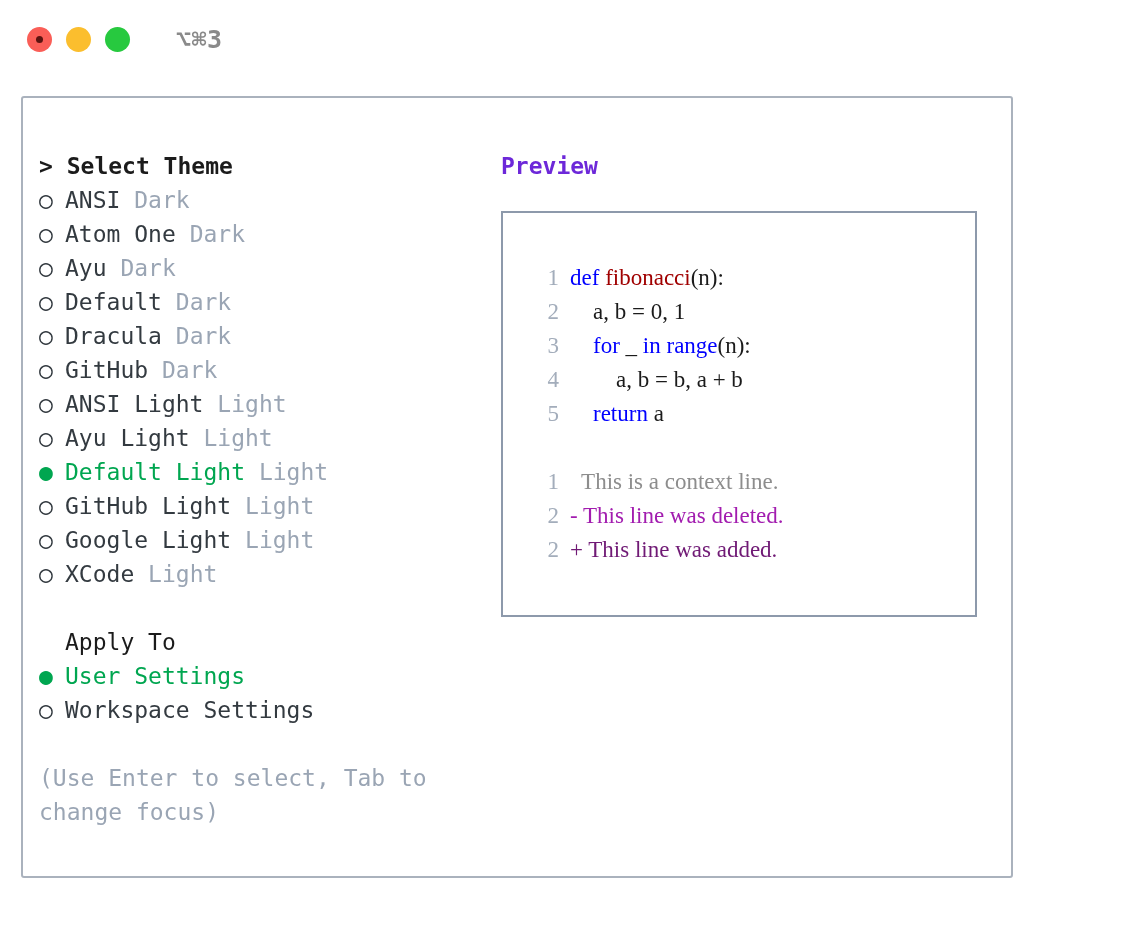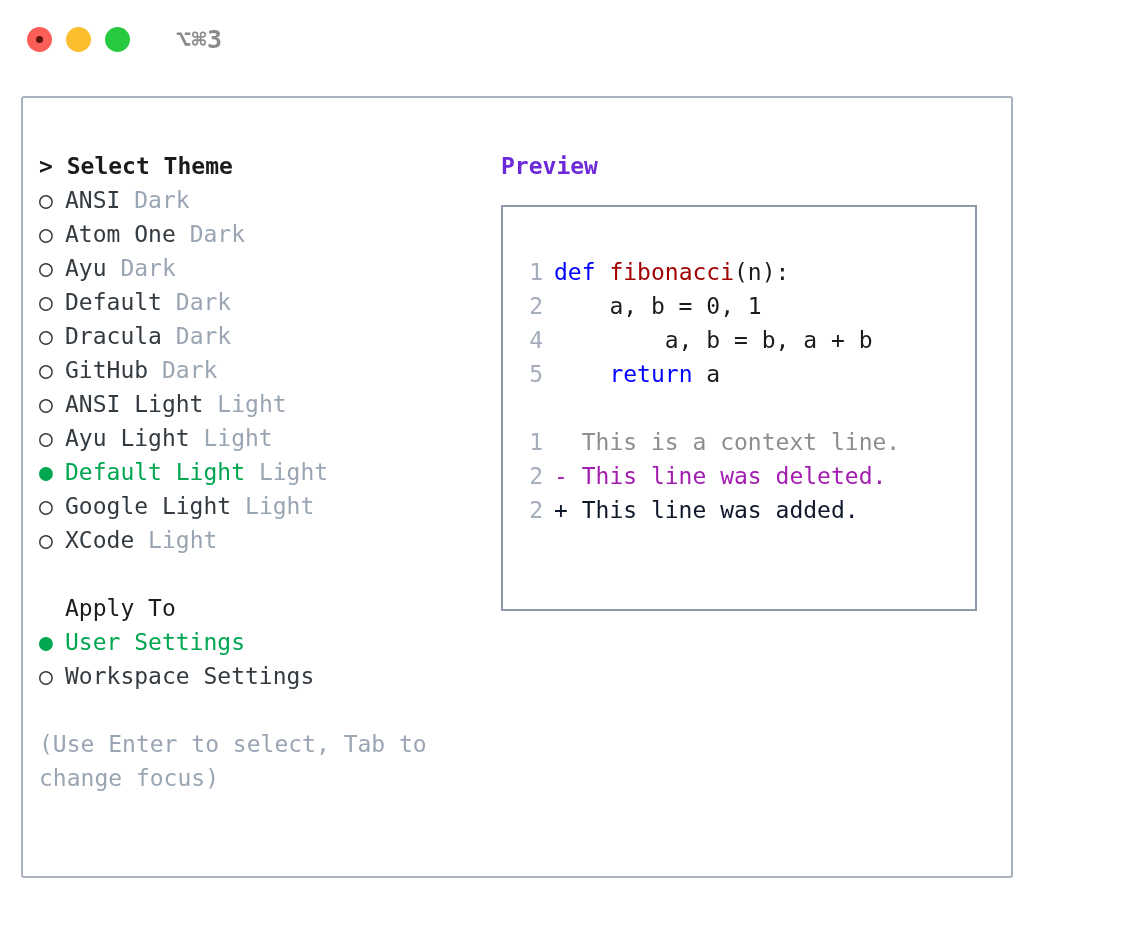--- a/index.html
+++ b/index.html
@@ -151,27 +151,28 @@
   }
   .preview-title {
     font-size: 23px;
     font-weight: bold;
     color: #6d28d9;
     line-height: 34px;
     white-space: pre;
   }
 
   .preview-box {
-    margin-top: 22px;
+    margin-top: 28px;
     width: 476px;
     height: 406px;
     border: 2px solid #8d99ab;
     box-sizing: border-box;
     background: #ffffff;
-    padding: 48px 0 0 14px;
+    padding: 48px 0 0 30px;
+    font-family: Liberation Serif, serif;
   }
 
   .code-line {
     font-size: 23px;
     line-height: 34px;
     white-space: pre;
     color: #1b1b1b;
   }
   .ln {
     display: inline-block;
@@ -180,21 +181,21 @@
     color: #a3adbb;
     margin-right: 11px;
   }
   .kw  { color: #0000ff; }
   .fn  { color: #a00000; }
   .pl  { color: #1b1b1b; }
 
   .diff-gap { height: 34px; }
   .diff-ctx { color: #8d8d8d; }
   .diff-del { color: #a21caf; }
-  .diff-add { color: #0f172a; }
+  .diff-add { color: #701a75; }
 </style>
 </head>
 <body>
 
 <div class="window">
 
   <div class="titlebar">
     <div class="traffic">
       <span class="dot red"></span>
       <span class="dot yellow"></span>
@@ -213,20 +214,21 @@
         <div id="theme-items">
             <div class="opt-row"><span class="marker">○</span><span class="label">ANSI</span><span> </span><span class="badge">Dark</span></div>
             <div class="opt-row"><span class="marker">○</span><span class="label">Atom One</span><span> </span><span class="badge">Dark</span></div>
             <div class="opt-row"><span class="marker">○</span><span class="label">Ayu</span><span> </span><span class="badge">Dark</span></div>
             <div class="opt-row"><span class="marker">○</span><span class="label">Default</span><span> </span><span class="badge">Dark</span></div>
             <div class="opt-row"><span class="marker">○</span><span class="label">Dracula</span><span> </span><span class="badge">Dark</span></div>
             <div class="opt-row"><span class="marker">○</span><span class="label">GitHub</span><span> </span><span class="badge">Dark</span></div>
             <div class="opt-row"><span class="marker">○</span><span class="label">ANSI Light</span><span> </span><span class="badge">Light</span></div>
             <div class="opt-row"><span class="marker">○</span><span class="label">Ayu Light</span><span> </span><span class="badge">Light</span></div>
             <div class="opt-row selected"><span class="marker">●</span><span class="label">Default Light</span><span> </span><span class="badge">Light</span></div>
+            <div class="opt-row"><span class="marker">○</span><span class="label">GitHub Light</span><span> </span><span class="badge">Light</span></div>
             <div class="opt-row"><span class="marker">○</span><span class="label">Google Light</span><span> </span><span class="badge">Light</span></div>
             <div class="opt-row"><span class="marker">○</span><span class="label">XCode</span><span> </span><span class="badge">Light</span></div>
           </div>
 
         <div class="section-gap"></div>
 
         <div class="apply-header">Apply To</div>
 
         <div id="apply-items">
             <div class="opt-row selected"><span class="marker">●</span><span class="label">User Settings</span></div>
@@ -236,20 +238,21 @@
         <div class="hint">(Use Enter to select, Tab to change focus)</div>
       </div>
 
       <div class="right-col">
         <div class="preview-title">Preview</div>
 
         <div class="preview-box">
           <div id="code-block">
               <div class="code-line"><span class="ln">1</span><span class="kw">def </span><span class="fn">fibonacci</span><span class="pl">(n):</span></div>
               <div class="code-line"><span class="ln">2</span><span class="pl">    a, b = 0, 1</span></div>
+              <div class="code-line"><span class="ln">3</span><span class="pl">    </span><span class="kw">for</span><span class="pl"> _ </span><span class="kw">in</span><span class="pl"> </span><span class="kw">range</span><span class="pl">(n):</span></div>
               <div class="code-line"><span class="ln">4</span><span class="pl">        a, b = b, a + b</span></div>
               <div class="code-line"><span class="ln">5</span><span class="pl">    </span><span class="kw">return</span><span class="pl"> a</span></div>
             </div>
           <div class="diff-gap"></div>
           <div id="diff-block">
               <div class="code-line"><span class="ln">1</span><span class="diff-ctx">  This is a context line.</span></div>
               <div class="code-line"><span class="ln">2</span><span class="diff-del">- This line was deleted.</span></div>
               <div class="code-line"><span class="ln">2</span><span class="diff-add">+ This line was added.</span></div>
             </div>
         </div>

